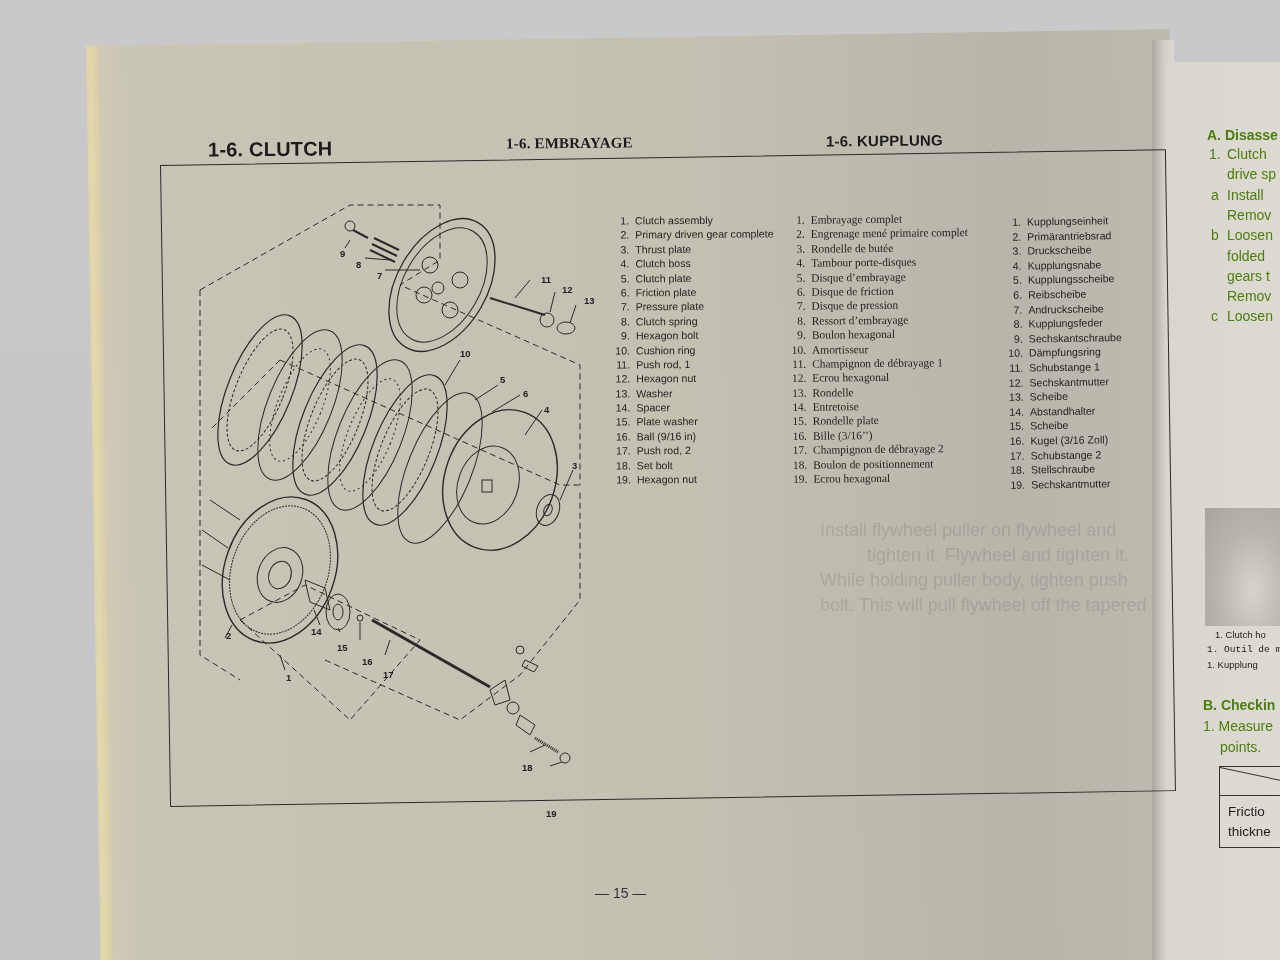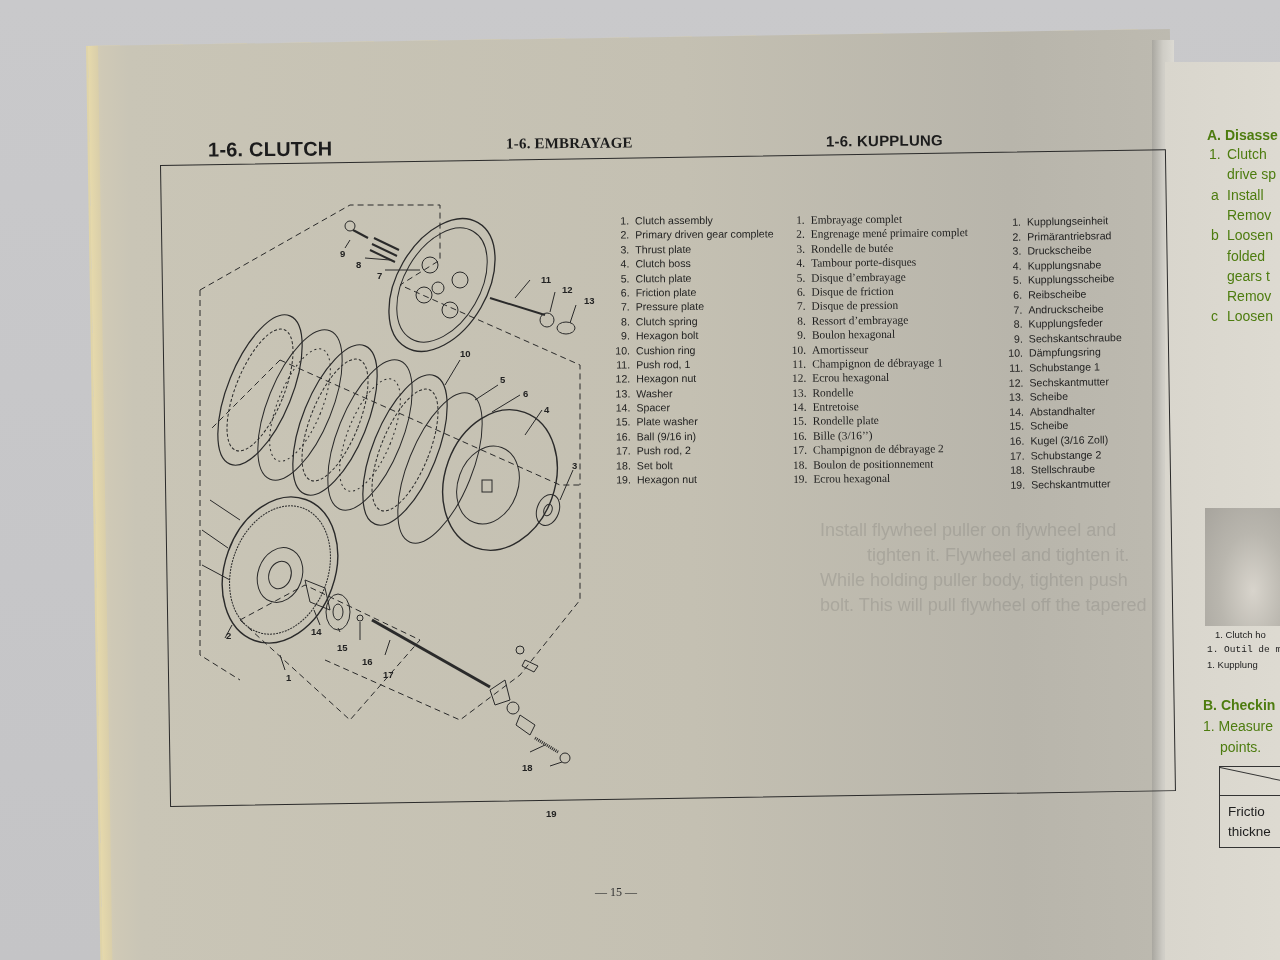--- a/index.html
+++ b/index.html
@@ -42,21 +42,21 @@
     position:absolute; margin:0; padding:0; list-style:none; color:#1e1e1e;
   }
   .list li { white-space:nowrap; height:14.4px; line-height:14.4px; }
   .list .num { display:inline-block; text-align:right; width:20px; margin-right:6px; }
   .list.en { font-size:10.6px; left:610px; top:213px; transform:rotate(-0.4deg); }
   .list.fr { font-family:"Liberation Serif", serif; font-size:11.4px; left:786px; top:212px; transform:rotate(-0.6deg); }
   .list.de { font-size:10.6px; left:1003px; top:214px; transform:rotate(-0.9deg); }
   .list.de li { height:14.6px; line-height:14.6px; }
 
   .callout { position:absolute; font-size:9.5px; font-weight:bold; color:#222; }
-  .page-num { position:absolute; left:595px; top:885px; font-size:12px; color:#333; font-family:Liberation Serif, serif; }
+  .page-num { position:absolute; left:595px; top:885px; font-size:14px; color:#333; font-family:Liberation Sans, sans-serif; }
 
   .rp-text { position:absolute; color:#4d7c0f; font-size:14px; white-space:nowrap; }
   .rp-text.bold { font-weight:bold; }
   .rp-small { position:absolute; font-size:9.5px; color:#222; white-space:nowrap; }
   .photo {
     position:absolute; left:1205px; top:508px; width:80px; height:118px;
     background: radial-gradient(ellipse at 60% 70%, #d8d4cc 0%, #b9b6ae 50%, #a7a49d 100%);
   }
   .rtable {
     position:absolute; left:1219px; top:766px; width:80px; height:80px;

